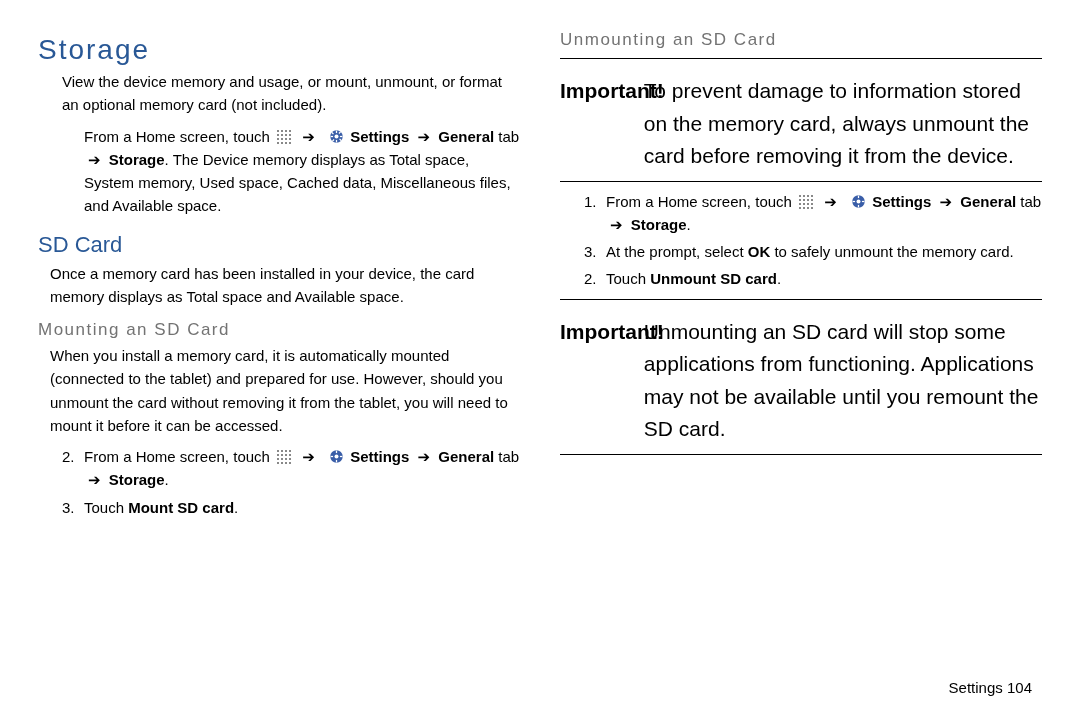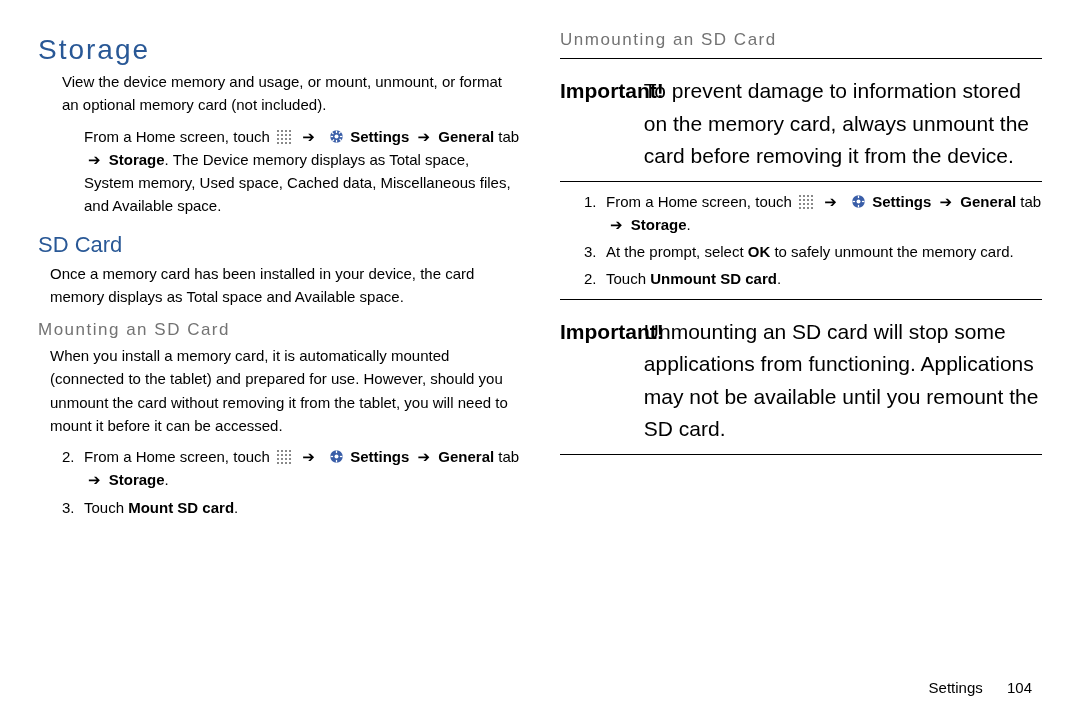--- a/index.html
+++ b/index.html
@@ -100,21 +100,21 @@
     border: none;
     border-top: 1px solid #000;
     margin: 8px 0 8px 0;
   }
   .footer {
     position: absolute;
     right: 48px;
     bottom: 24px;
     font-size: 15px;
   }
-  .footer .pgnum { margin-left: 20px; }
+  .footer .pgnum { }
   .avoid-break { break-inside: avoid; }
   .col2start { break-before: column; }
   .important-label { display:inline-block; width:78px; vertical-align:top;}
   .important-body { display:inline-block; width: calc(100% - 84px); vertical-align:top;}
 </style>
 </head>
 <body>
 
 <div class="page">
 

